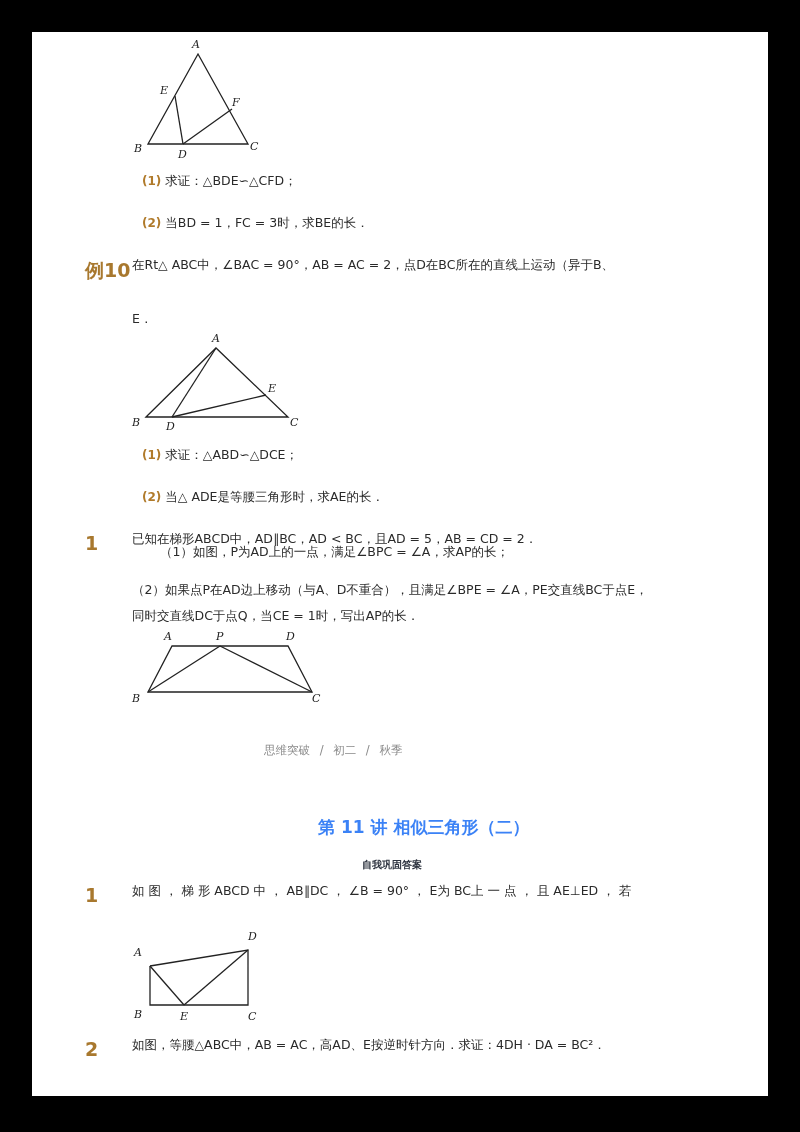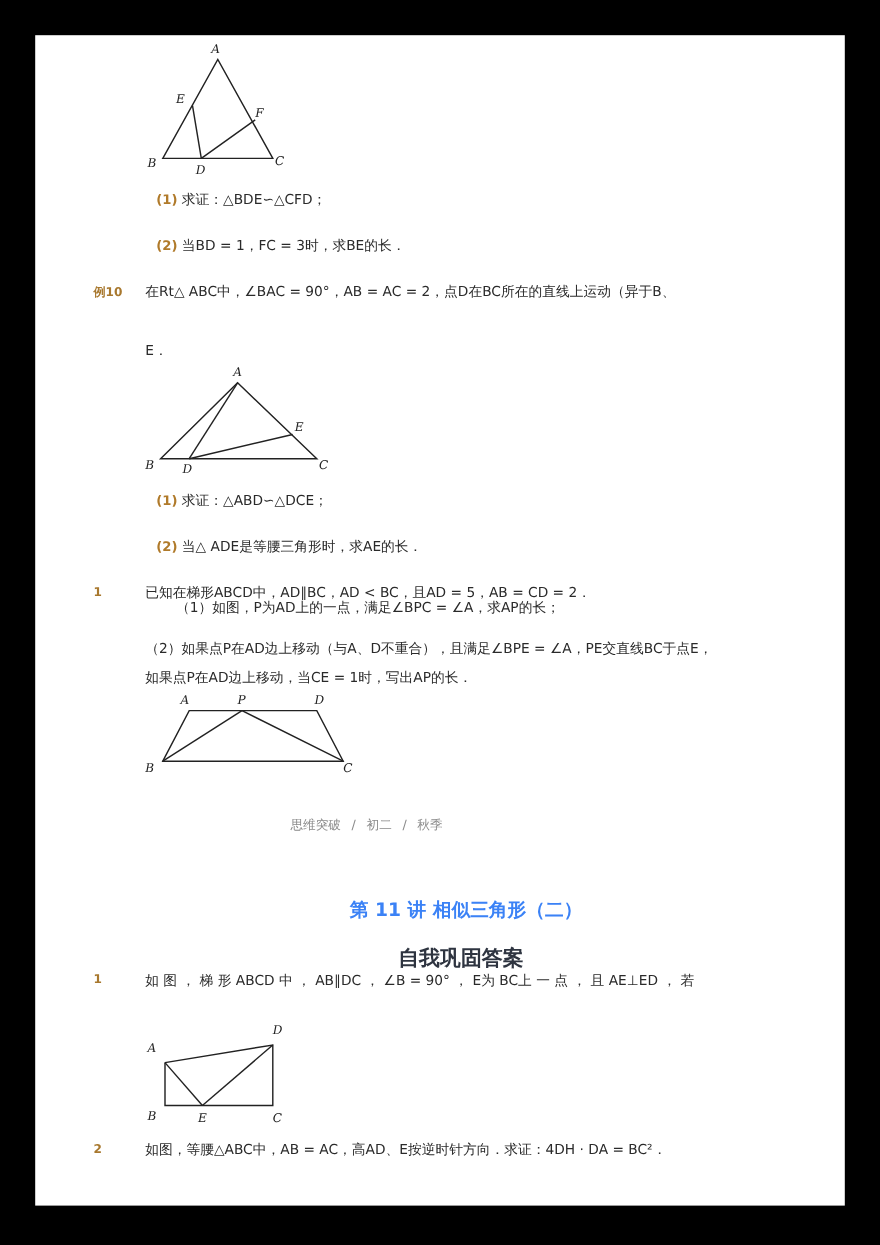--- a/index.html
+++ b/index.html
@@ -7,24 +7,24 @@
     width: 800px; height: 1132px; background: #000; position: relative; overflow: hidden;
     font-family: "DejaVu Sans", "Liberation Sans", sans-serif;
   }
   .page {
     position: absolute; left: 32px; top: 32px; width: 736px; height: 1064px;
     background: #fff;
   }
   .abs { position: absolute; }
   .txt { font-size: 12.5px; color: #2a2a2a; white-space: nowrap; line-height: 15px; }
   .sub-label { color: #b07a2a; font-weight: bold; font-size: 12px; }
-  .num-label { color: #a8782e; font-weight: bold; font-size: 11px; }
+  .num-label { color: #a8782e; font-weight: bold; font-size: 19px; }
   .footer { font-size: 11.5px; color: #8a8a8a; white-space: nowrap; }
   .title { font-size: 17px; font-weight: bold; color: #3b82f6; white-space: nowrap; margin-left: 16px; }
-  .subtitle { font-size: 19px; font-weight: bold; color: #2e3440; white-space: nowrap; }
+  .subtitle { font-size: 10px; font-weight: bold; color: #2e3440; white-space: nowrap; }
   svg text { font-family: "DejaVu Serif", "Liberation Serif", serif; font-style: italic; font-size: 11px; fill: #222; }
   svg line, svg polyline, svg polygon { stroke: #222; stroke-width: 1.3; fill: none; }
 </style>
 </head>
 <body>
 
 <div class="page">
 
   <svg class="abs" style="left:96px; top:2px;" width="150" height="130">
     <polygon points="20,110 70,20 120,110"></polygon>
@@ -68,21 +68,21 @@
   </div>
   <div class="abs txt" style="left:110px; top:457px;">
     <span class="sub-label">(2)</span>
     <span>当△ ADE是等腰三角形时，求AE的长．</span>
   </div>
 
   <div class="abs num-label" style="left:53px; top:500px;">1</div>
   <div class="abs txt" style="left:100px; top:499px;">已知在梯形ABCD中，AD∥BC，AD &lt; BC，且AD = 5，AB = CD = 2．</div>
   <div class="abs txt" style="left:100px; top:512px;margin-left:28px;">（1）如图，P为AD上的一点，满足∠BPC = ∠A，求AP的长；</div>
   <div class="abs txt" style="left:100px; top:550px;">（2）如果点P在AD边上移动（与A、D不重合），且满足∠BPE = ∠A，PE交直线BC于点E，</div>
-  <div class="abs txt" style="left:100px; top:576px;">如果点P在AD边上移动，当CE = 1时，写出AP的长．</div>
+  <div class="abs txt" style="left:100px; top:576px;">同时交直线DC于点Q，当CE = 1时，写出AP的长．</div>
 
   <svg class="abs" style="left:96px; top:596px;" width="200" height="80">
     <polygon points="20,64 44,18 160,18 184,64"></polygon>
     <line x1="20" y1="64" x2="92" y2="18"></line>
     <line x1="92" y1="18" x2="184" y2="64"></line>
     <text x="36" y="12">A</text>
     <text x="88" y="12">P</text>
     <text x="158" y="12">D</text>
     <text x="4" y="74">B</text>
     <text x="184" y="74">C</text>

